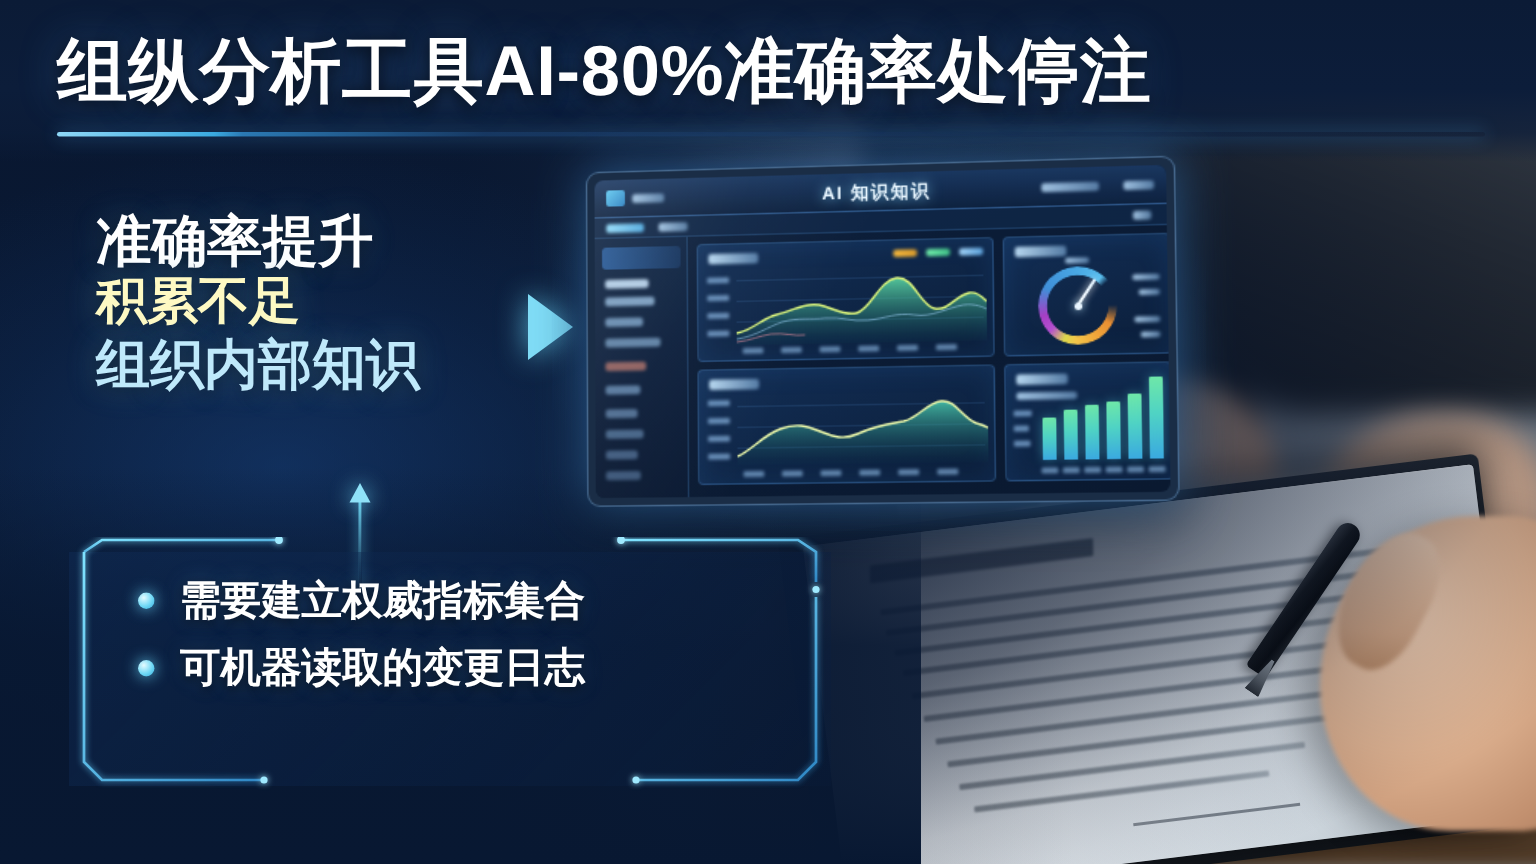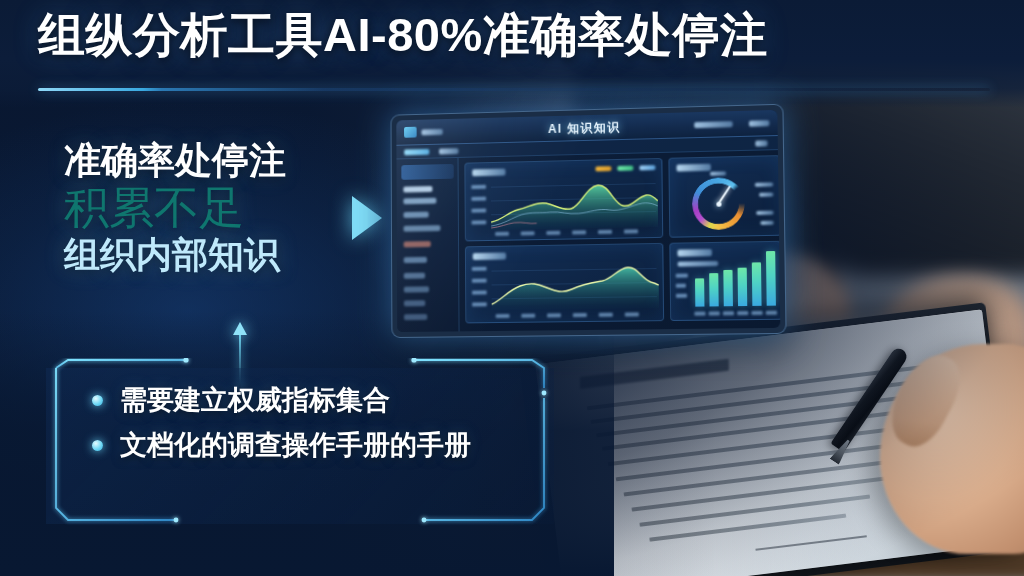--- a/index.html
+++ b/index.html
@@ -150,40 +150,40 @@
     position:absolute; left:0; bottom:0; width:60%; height:46%;
     background:linear-gradient(0deg,#081832 0%,rgba(8,24,50,.86) 55%,rgba(8,24,50,0) 100%);
   }
   .glow-blue {
     position:absolute; left:-6%; top:18%; width:58%; height:72%;
     background:radial-gradient(ellipse at 42% 50%, rgba(26,74,140,.46) 0%, rgba(18,54,104,.26) 42%, rgba(12,34,68,0) 72%);
   }
 
   
   .title {
-    position:absolute; left:38px; top:4px;
+    position:absolute; left:38px; top:16px;
     font-size:47px; font-weight:700; color:#ffffff;
     letter-spacing:.5px; white-space:nowrap;
     text-shadow:0 2px 10px rgba(0,0,0,.75), 0 0 26px rgba(90,170,255,.35);
   }
   .title-rule {
     position:absolute; left:38px; top:88px; width:952px; height:3px;
     background:linear-gradient(90deg,#8fd8f7 0%,#3aa9e0 11%,#2b79b4 13%,rgba(34,84,140,.5) 30%,rgba(28,66,112,.25) 70%,rgba(24,56,96,0) 100%);
     border-radius:2px;
     box-shadow:0 0 12px rgba(90,190,255,.45);
   }
 
   
   .lead { position:absolute; left:64px; top:140px; width:300px; }
   .lead-l1 {
     font-size:37px; font-weight:700; color:#ffffff; line-height:1.12;
     text-shadow:0 2px 12px rgba(0,0,0,.65), 0 0 20px rgba(110,200,255,.3);
   }
   .lead-l2 {
-    font-size:45px; font-weight:400; color:#0f766e; line-height:1.1; margin-top:2px;
+    font-size:34px; font-weight:700; color:#fef9c3; line-height:1.1; margin-top:2px;
     text-shadow:0 2px 12px rgba(0,0,0,.6), 0 0 22px rgba(120,210,255,.45);
   }
   .lead-l3 {
     font-size:36px; font-weight:700; color:#bfe9fb; line-height:1.12; margin-top:2px;
     text-shadow:0 2px 12px rgba(0,0,0,.6), 0 0 20px rgba(120,210,255,.4);
   }
 
   
   .arrow-right {
     position:absolute; left:352px; top:196px; width:0; height:0;
@@ -386,21 +386,21 @@
 
   <div class="tint"></div>
   <div class="glow-blue"></div>
   <div class="tint-top"></div>
   <div class="tint-bottomL"></div>
 
   <div class="title">组纵分析工具AI-80%准确率处停注</div>
   <div class="title-rule"></div>
 
   <div class="lead">
-    <div class="lead-l1">准确率处停注</div>
+    <div class="lead-l1">准确率提升</div>
     <div class="lead-l2">积累不足</div>
     <div class="lead-l3">组织内部知识</div>
   </div>
 
   <div class="arrow-right"></div>
   <div class="arrow-up-shaft"></div>
   <div class="arrow-up-head"></div>
 
   <div class="dash-glow"></div>
   <div class="dash">
@@ -569,18 +569,18 @@
         </g>
       </svg>
     </div>
     <div class="bullets">
       <div class="bullet-row">
         <span class="dot"></span>
         <span class="bullet-text">需要建立权威指标集合</span>
       </div>
       <div class="bullet-row">
         <span class="dot"></span>
-        <span class="bullet-text">文档化的调查操作手册的手册</span>
+        <span class="bullet-text">可机器读取的变更日志</span>
       </div>
     </div>
   </div>
 
 </div>
 
 </body></html>

